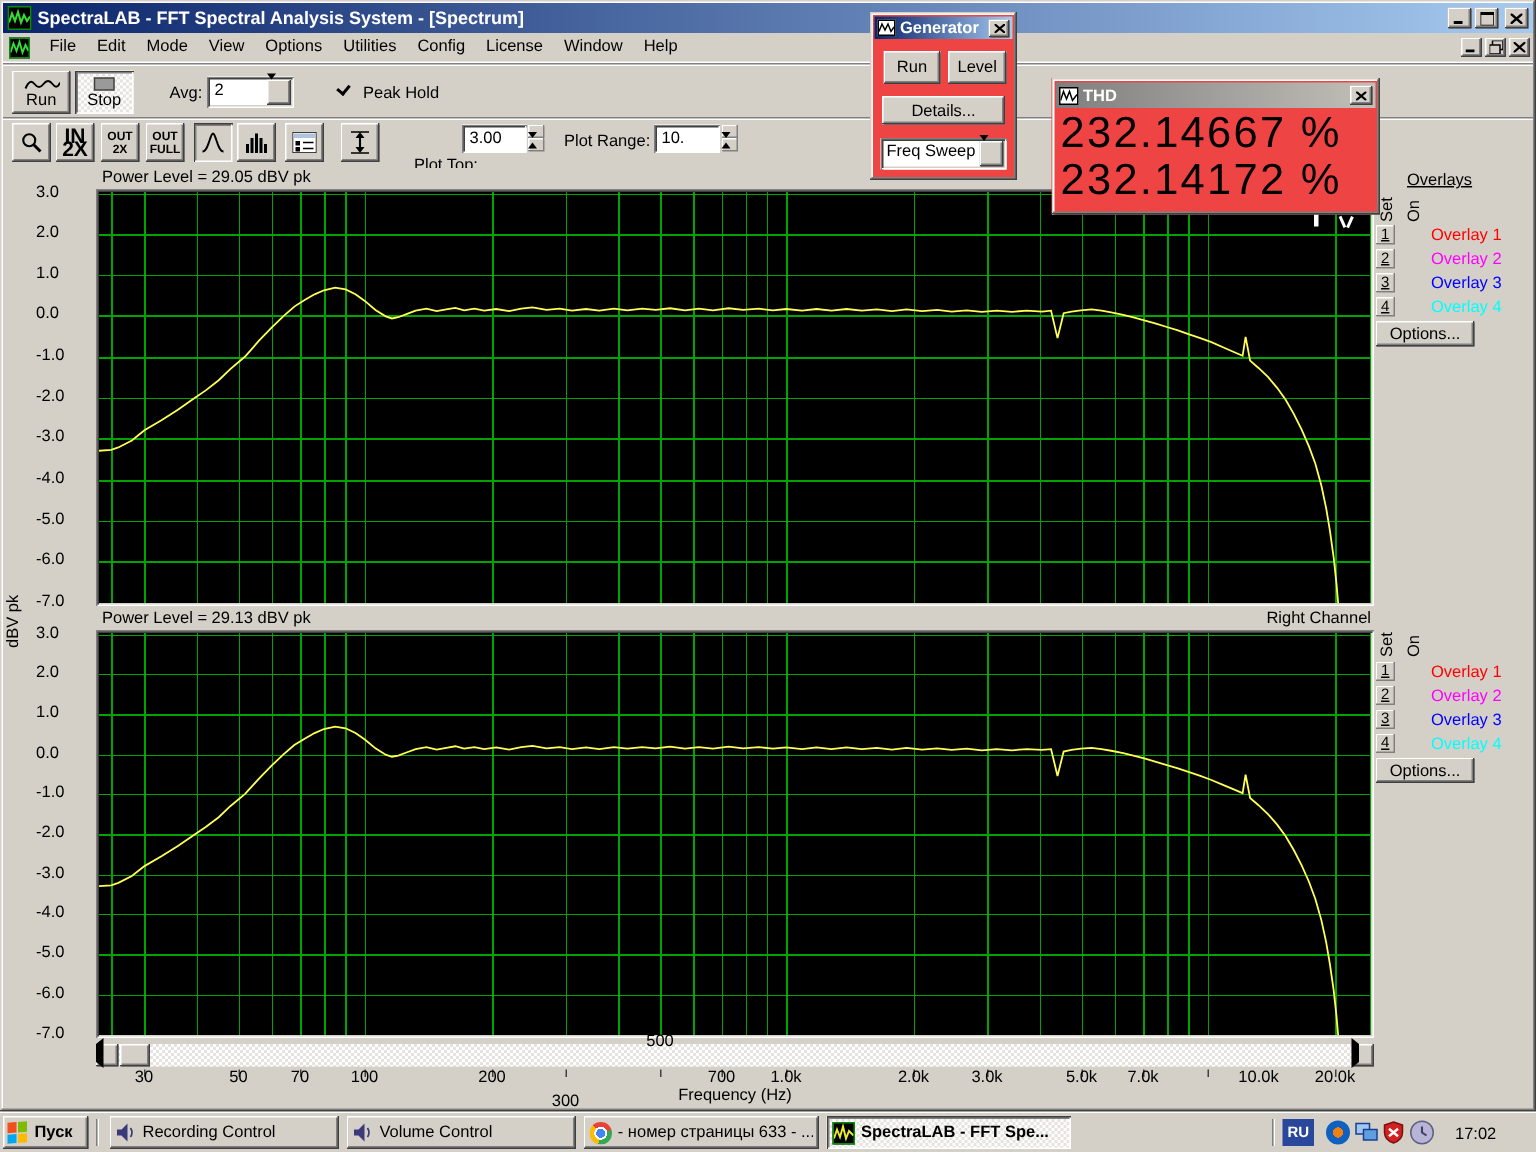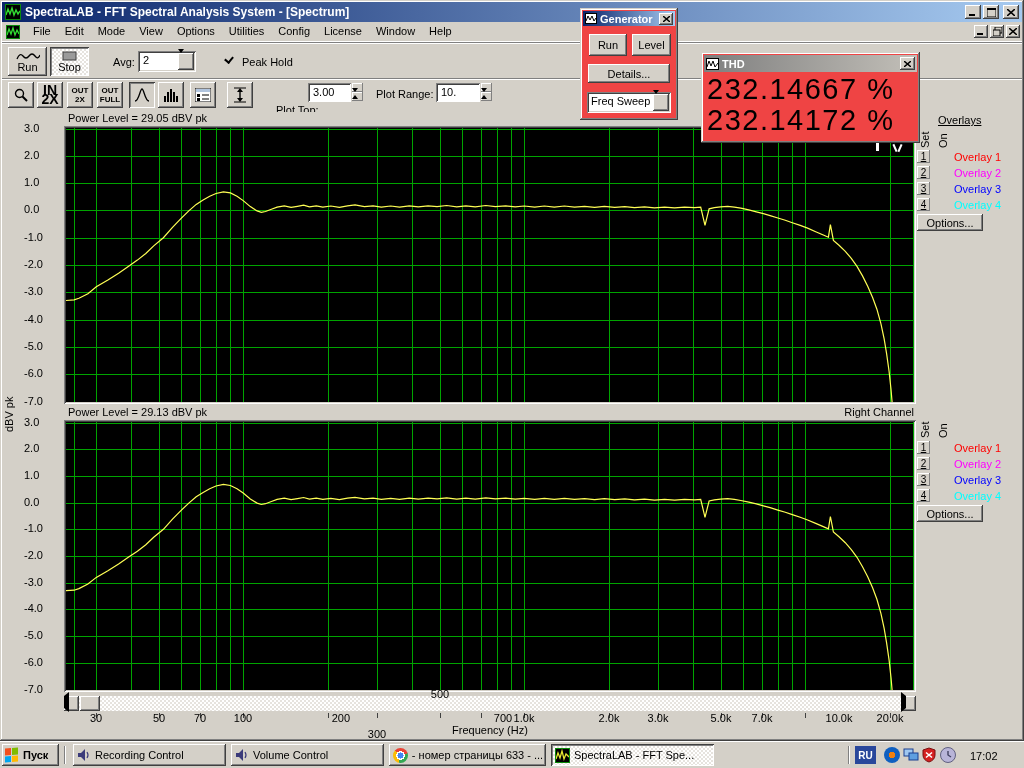--- a/index.html
+++ b/index.html
@@ -50,21 +50,21 @@
   .heading-underline { text-decoration:underline; font-size:11px; }
 
   .float-win { background:#ef4444; box-shadow: inset -1px -1px 0 #404040, inset 1px 1px 0 #d4d0c8, inset -2px -2px 0 #808080, inset 2px 2px 0 #fff; }
   .float-title { position:absolute; left:3px; top:3px; right:3px; height:15px; display:flex; align-items:center; padding:0 2px; }
   .float-title .t { color:#fff; font-weight:bold; font-size:11px; margin-left:3px; flex:1; }
   .thd-num { position:absolute; left:6px; font-size:29px; letter-spacing:1.5px; color:#000; white-space:nowrap; }
 
   .btn { display:flex; align-items:center; justify-content:center; font-size:11px; cursor:default; }
   .taskbar { left:0; top:741px; width:1024px; height:27px; background:#d4d0c8; box-shadow: inset 0 1px 0 #fff; }
   .taskbtn { position:absolute; top:3px; height:22px; display:flex; align-items:center; padding:0 4px; font-size:11px; white-space:nowrap; overflow:hidden; }
-  .taskbtn.active { font-weight:normal; box-shadow: inset 1px 1px 0 #404040, inset -1px -1px 0 #fff, inset 2px 2px 0 #808080;
+  .taskbtn.active { font-weight:bold; box-shadow: inset 1px 1px 0 #404040, inset -1px -1px 0 #fff, inset 2px 2px 0 #808080;
     background-color:#e6e3de;
     background-image: linear-gradient(45deg,#fff 25%,transparent 25%,transparent 75%,#fff 75%),
                       linear-gradient(45deg,#fff 25%,transparent 25%,transparent 75%,#fff 75%);
     background-size:4px 4px; background-position:0 0,2px 2px; }
   .etched-v { position:absolute; width:2px; border-left:1px solid #808080; border-right:1px solid #fff; }
   .checkbox { background:#fff; box-shadow: inset 1px 1px 0 #808080, inset -1px -1px 0 #fff, inset 2px 2px 0 #404040; position:relative; }
   .checkbox.checked::after { content:""; position:absolute; left:3px; top:2px; width:6px; height:4px;
     border-left:2px solid #000; border-bottom:2px solid #000; transform:rotate(-50deg); }
   svg { display:block; }
 </style>
@@ -367,27 +367,27 @@
     <div id="xticks">
         <span class="tickmark" style="left: 96px; top: 713px;"></span>
         <span class="xtick" style="left: 74px; top: 712px;">30</span>
         <span class="tickmark" style="left: 159px; top: 713px;"></span>
         <span class="xtick" style="left: 137px; top: 712px;">50</span>
         <span class="tickmark" style="left: 200px; top: 713px;"></span>
         <span class="xtick" style="left: 178px; top: 712px;">70</span>
         <span class="tickmark" style="left: 243px; top: 713px;"></span>
         <span class="xtick" style="left: 221px; top: 712px;">100</span>
         <span class="tickmark" style="left: 328px; top: 713px;"></span>
-        <span class="xtick" style="left: 306px; top: 712px; text-align: right;">200</span>
+        <span class="xtick" style="left: 306px; top: 712px;">200</span>
         <span class="tickmark" style="left: 377px; top: 713px;"></span>
         <span class="xtick" style="left: 355px; top: 728px;">300</span>
         <span class="tickmark" style="left: 440px; top: 713px;"></span>
         <span class="xtick" style="left: 418px; top: 688px;">500</span>
         <span class="tickmark" style="left: 481px; top: 713px;"></span>
-        <span class="xtick" style="left: 481px; top: 712px;">700</span>
+        <span class="xtick" style="left: 459px; top: 712px;">700</span>
         <span class="tickmark" style="left: 524px; top: 713px;"></span>
         <span class="xtick" style="left: 502px; top: 712px;">1.0k</span>
         <span class="tickmark" style="left: 609px; top: 713px;"></span>
         <span class="xtick" style="left: 587px; top: 712px;">2.0k</span>
         <span class="tickmark" style="left: 658px; top: 713px;"></span>
         <span class="xtick" style="left: 636px; top: 712px;">3.0k</span>
         <span class="tickmark" style="left: 721px; top: 713px;"></span>
         <span class="xtick" style="left: 699px; top: 712px;">5.0k</span>
         <span class="tickmark" style="left: 762px; top: 713px;"></span>
         <span class="xtick" style="left: 740px; top: 712px;">7.0k</span>

